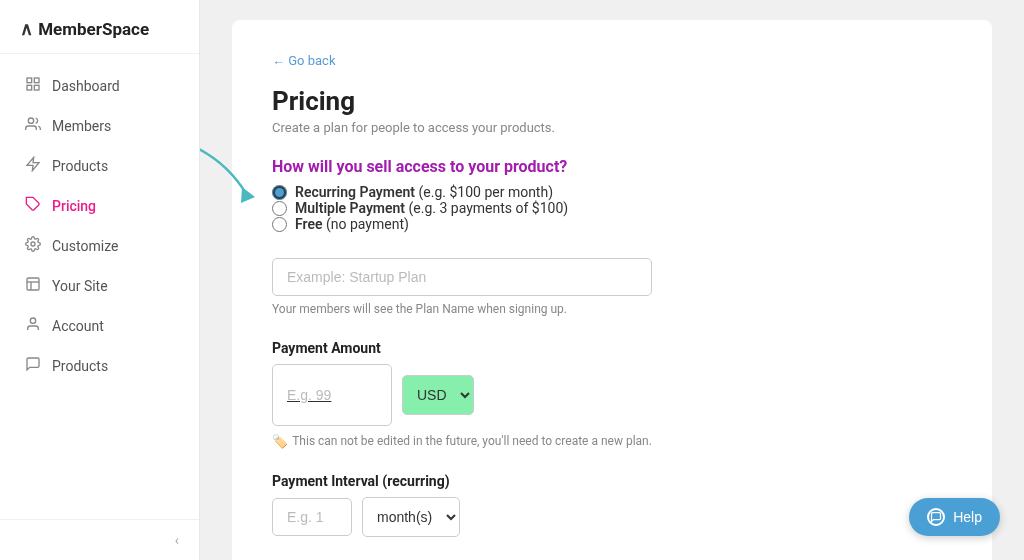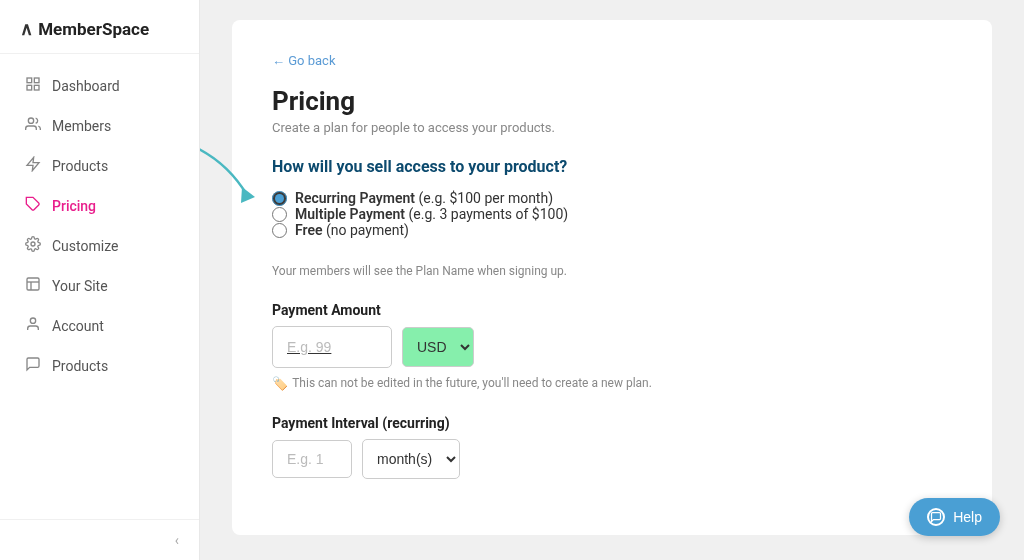--- a/index.html
+++ b/index.html
@@ -117,22 +117,22 @@
     }
     .page-subtitle {
       font-size: 13px;
       color: #888;
       margin-bottom: 22px;
     }
 
     .section-question {
       font-size: 16px;
       font-weight: 700;
-      color: #0c4a6e;
-      margin-bottom: 14px;
+      color: #a21caf;
+      margin-bottom: 8px;
     }
 
     .radio-group {
       display: flex;
       flex-direction: column;
       margin-bottom: 26px;
     }
     .radio-label {
       display: flex;
       align-items: center;
@@ -184,21 +184,21 @@
       margin-bottom: 24px;
     }
 
     .payment-amount-row {
       display: flex;
       gap: 10px;
       align-items: center;
     }
     .payment-amount-input {
       width: 120px;
-      padding: 12px 14px;
+      padding: 22px 14px;
       border: 1px solid #ccc;
       border-radius: 5px;
       font-size: 14px;
       color: #333;
       outline: none;
       background: #fff;
       text-decoration: underline;
     }
     .payment-amount-input::placeholder { color: #bbb; }
 
@@ -408,20 +408,21 @@
         <input type="radio" name="payment-type" style="">
         <span><strong>Multiple Payment</strong> <span>(e.g. 3 payments of $100)</span></span>
       </label>
       <label class="radio-label">
         <input type="radio" name="payment-type" style="">
         <span><strong>Free</strong> <span>(no payment)</span></span>
       </label>
     </div>
 
     <div class="form-section">
+      <input class="text-input" type="text" placeholder="Example: Startup Plan" style="">
       <div class="field-helper">Your members will see the Plan Name when signing up.</div>
     </div>
 
     <div class="form-section">
       <div class="field-label">Payment Amount</div>
       <div class="payment-amount-row">
         <input class="payment-amount-input" type="text" placeholder="E.g. 99" style="">
         <select class="currency-select">
           <option>USD</option>
           <option>EUR</option>

